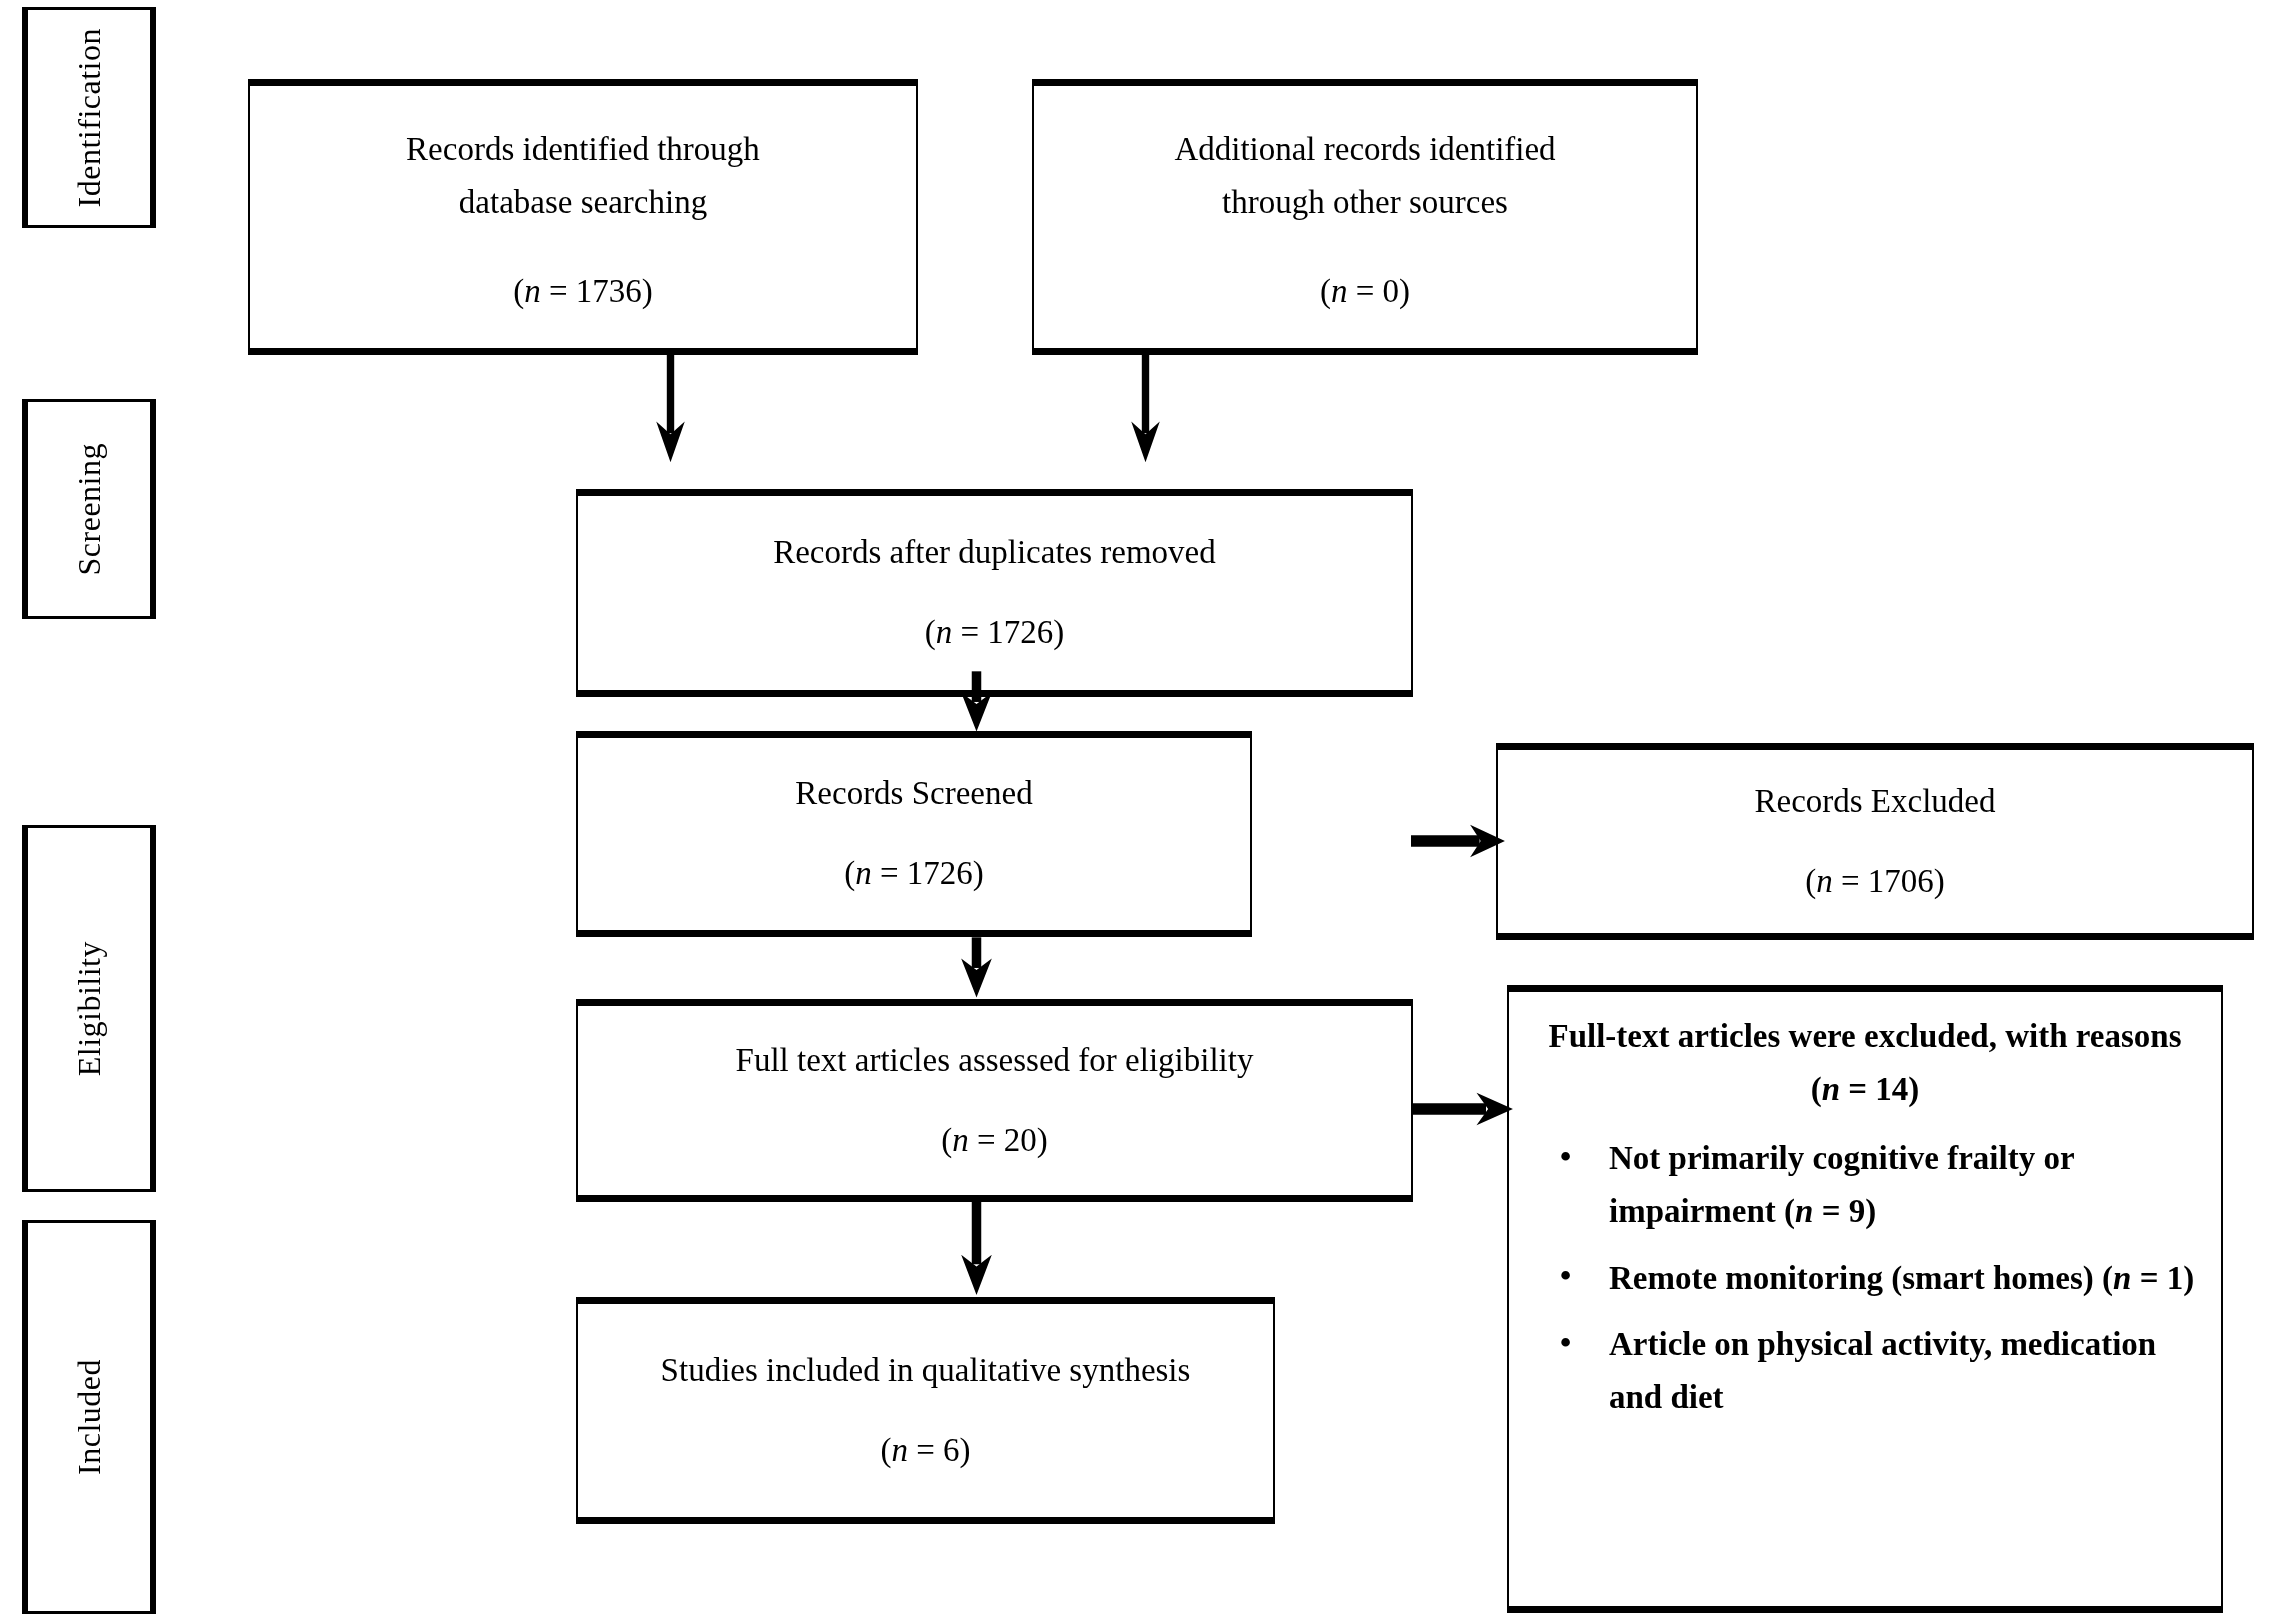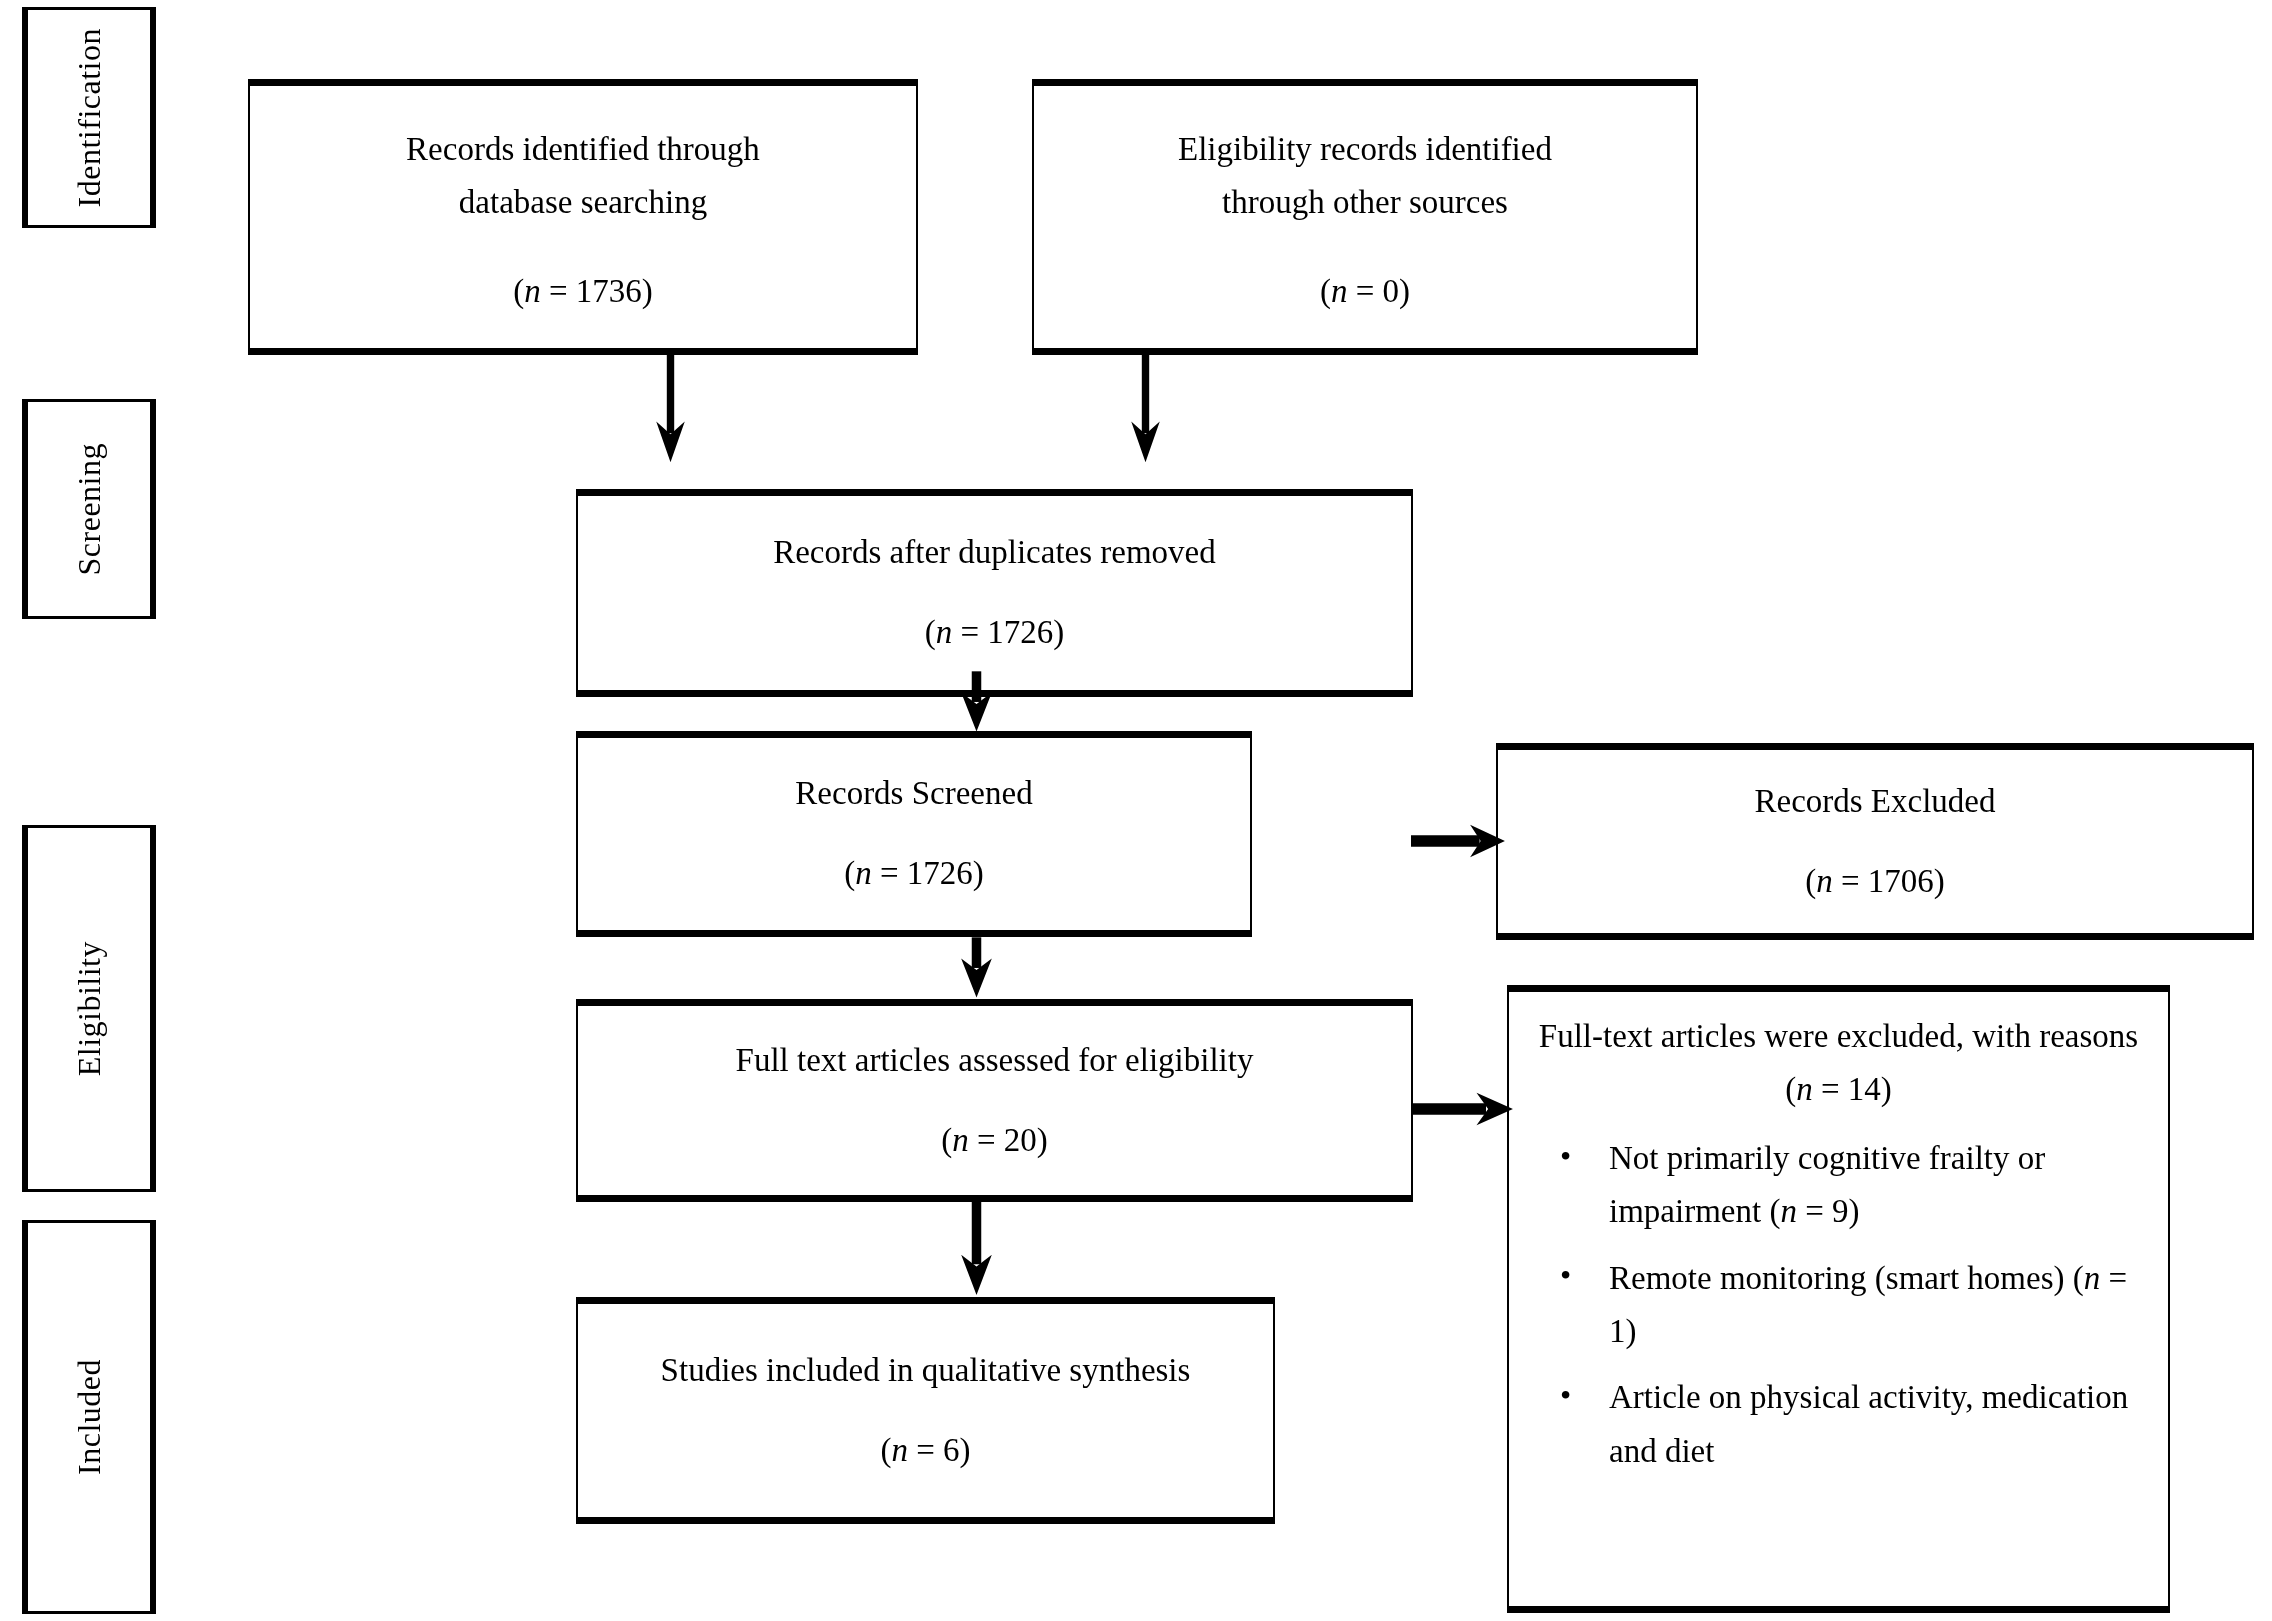--- a/index.html
+++ b/index.html
@@ -69,21 +69,21 @@
       <span>Records identified through</span><br>
       <span>database searching</span>
     </div>
     <div class="bcount" style="margin-top:21px;text-align:right;">
       <span>(</span><span class="nv">n</span><span> = </span><span>1736</span><span>)</span>
     </div>
   </div>
 
   <div class="abox heavy" style="left:1032px;top:79px;width:666px;height:276px;">
     <div class="btitle two">
-      <span>Eligibility records identified</span><br>
+      <span>Additional records identified</span><br>
       <span>through other sources</span>
     </div>
     <div class="bcount" style="margin-top:21px;">
       <span>(</span><span class="nv">n</span><span> = </span><span>0</span><span>)</span>
     </div>
   </div>
 
   <svg class="conn" style="left:652px;top:354px;width:37px;height:112px;" viewBox="0 0 70 212">
     <line x1="35" y1="0" x2="35" y2="150" stroke="#000" stroke-width="14"></line>
     <path d="M 35 205 L 8 128 L 35 152 L 62 128 Z" fill="#000"></path>
@@ -130,21 +130,21 @@
     <path d="M 35 114 L 6 40 L 35 62 L 64 40 Z" fill="#000"></path>
   </svg>
 
   <div class="abox heavy" style="left:576px;top:999px;width:837px;height:203px;">
     <div class="btitle">Full text articles assessed for eligibility</div>
     <div class="bcount">
       <span>(</span><span class="nv">n</span><span> = </span><span>20</span><span>)</span>
     </div>
   </div>
 
-  <div class="panel" style="left:1507px;top:985px;width:663px;height:628px;">
+  <div class="panel" style="left:1507px;top:985px;width:716px;height:628px;font-weight:bold;">
     <div class="panel-head">
       <span>Full-text articles were excluded, with reasons (</span><span class="nv">n</span><span> = </span><span>14</span><span>)</span>
     </div>
     <ul class="bullets">
       <li>
         <span>Not primarily cognitive frailty or impairment (</span><span class="nv">n</span><span> = </span><span>9</span><span>)</span>
       </li>
       <li>
         <span>Remote monitoring (smart homes) (</span><span class="nv">n</span><span> = </span><span>1</span><span>)</span>
       </li>

